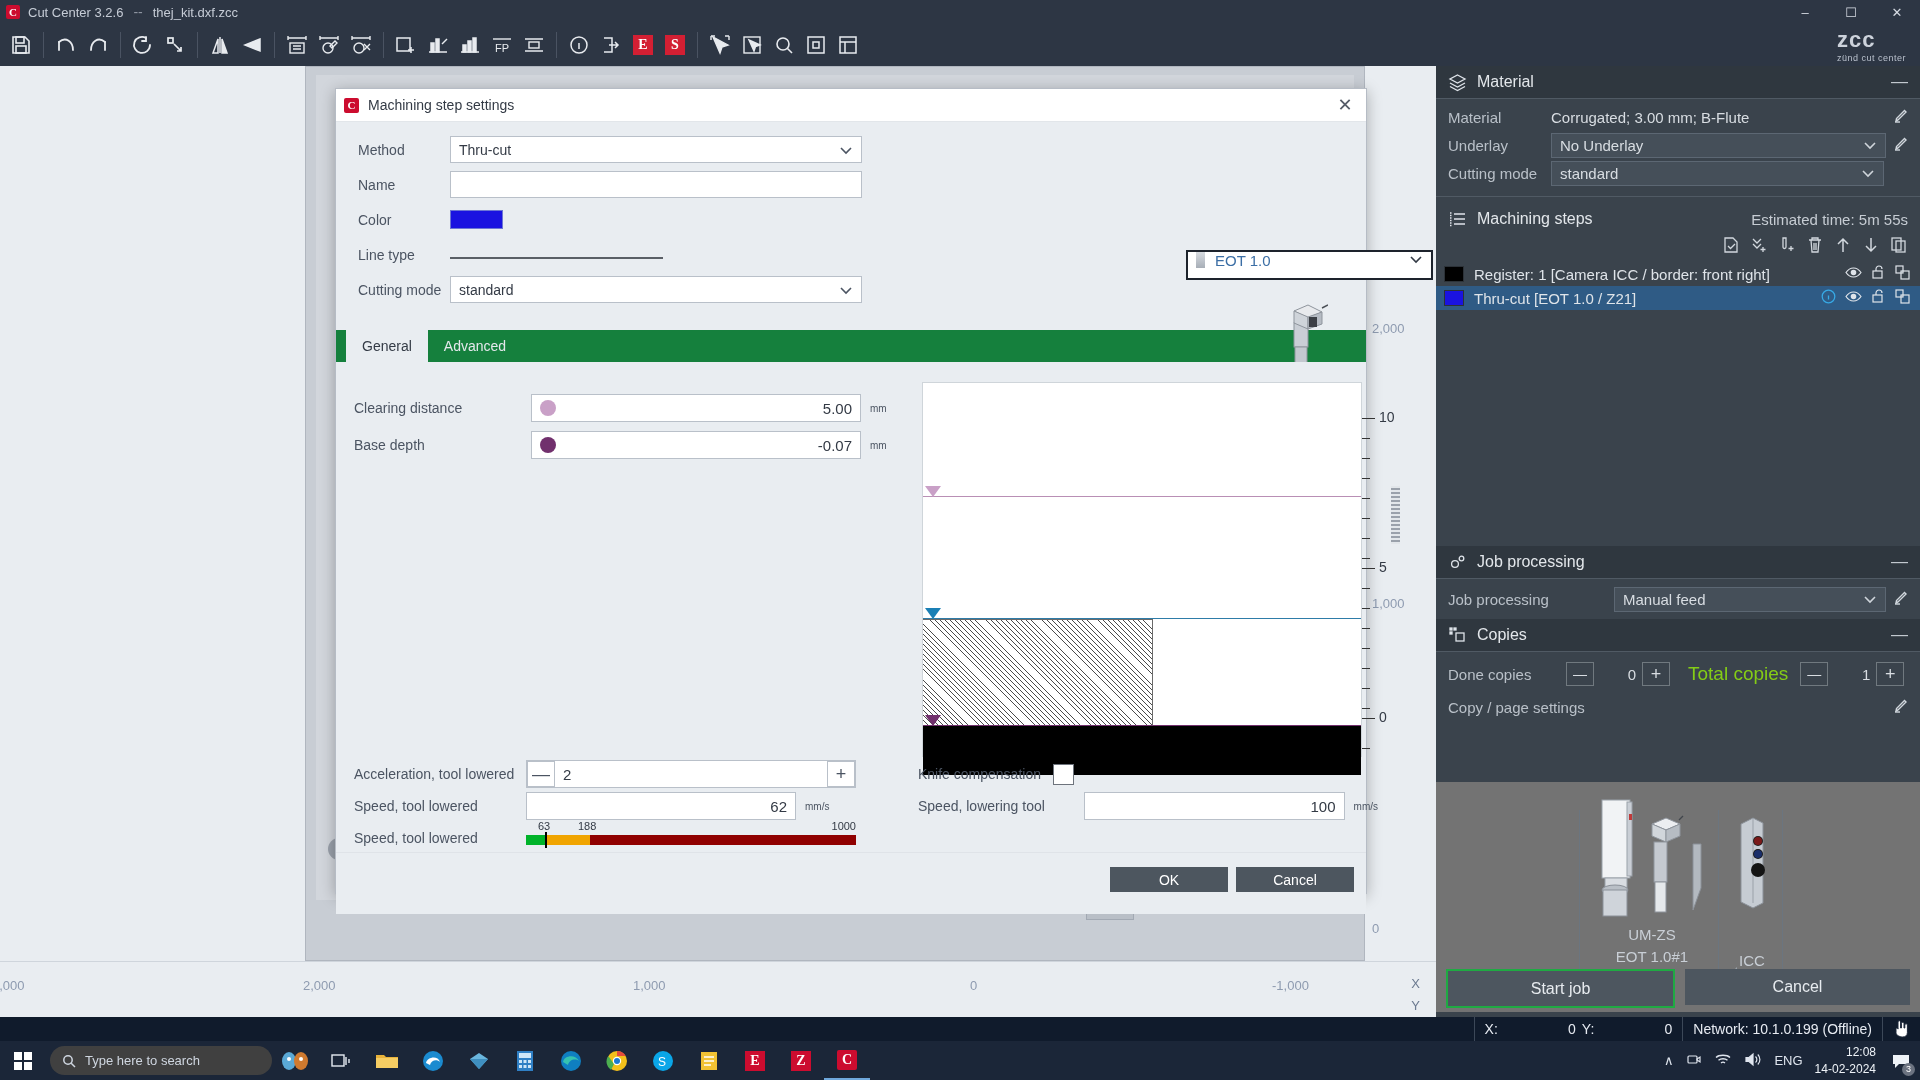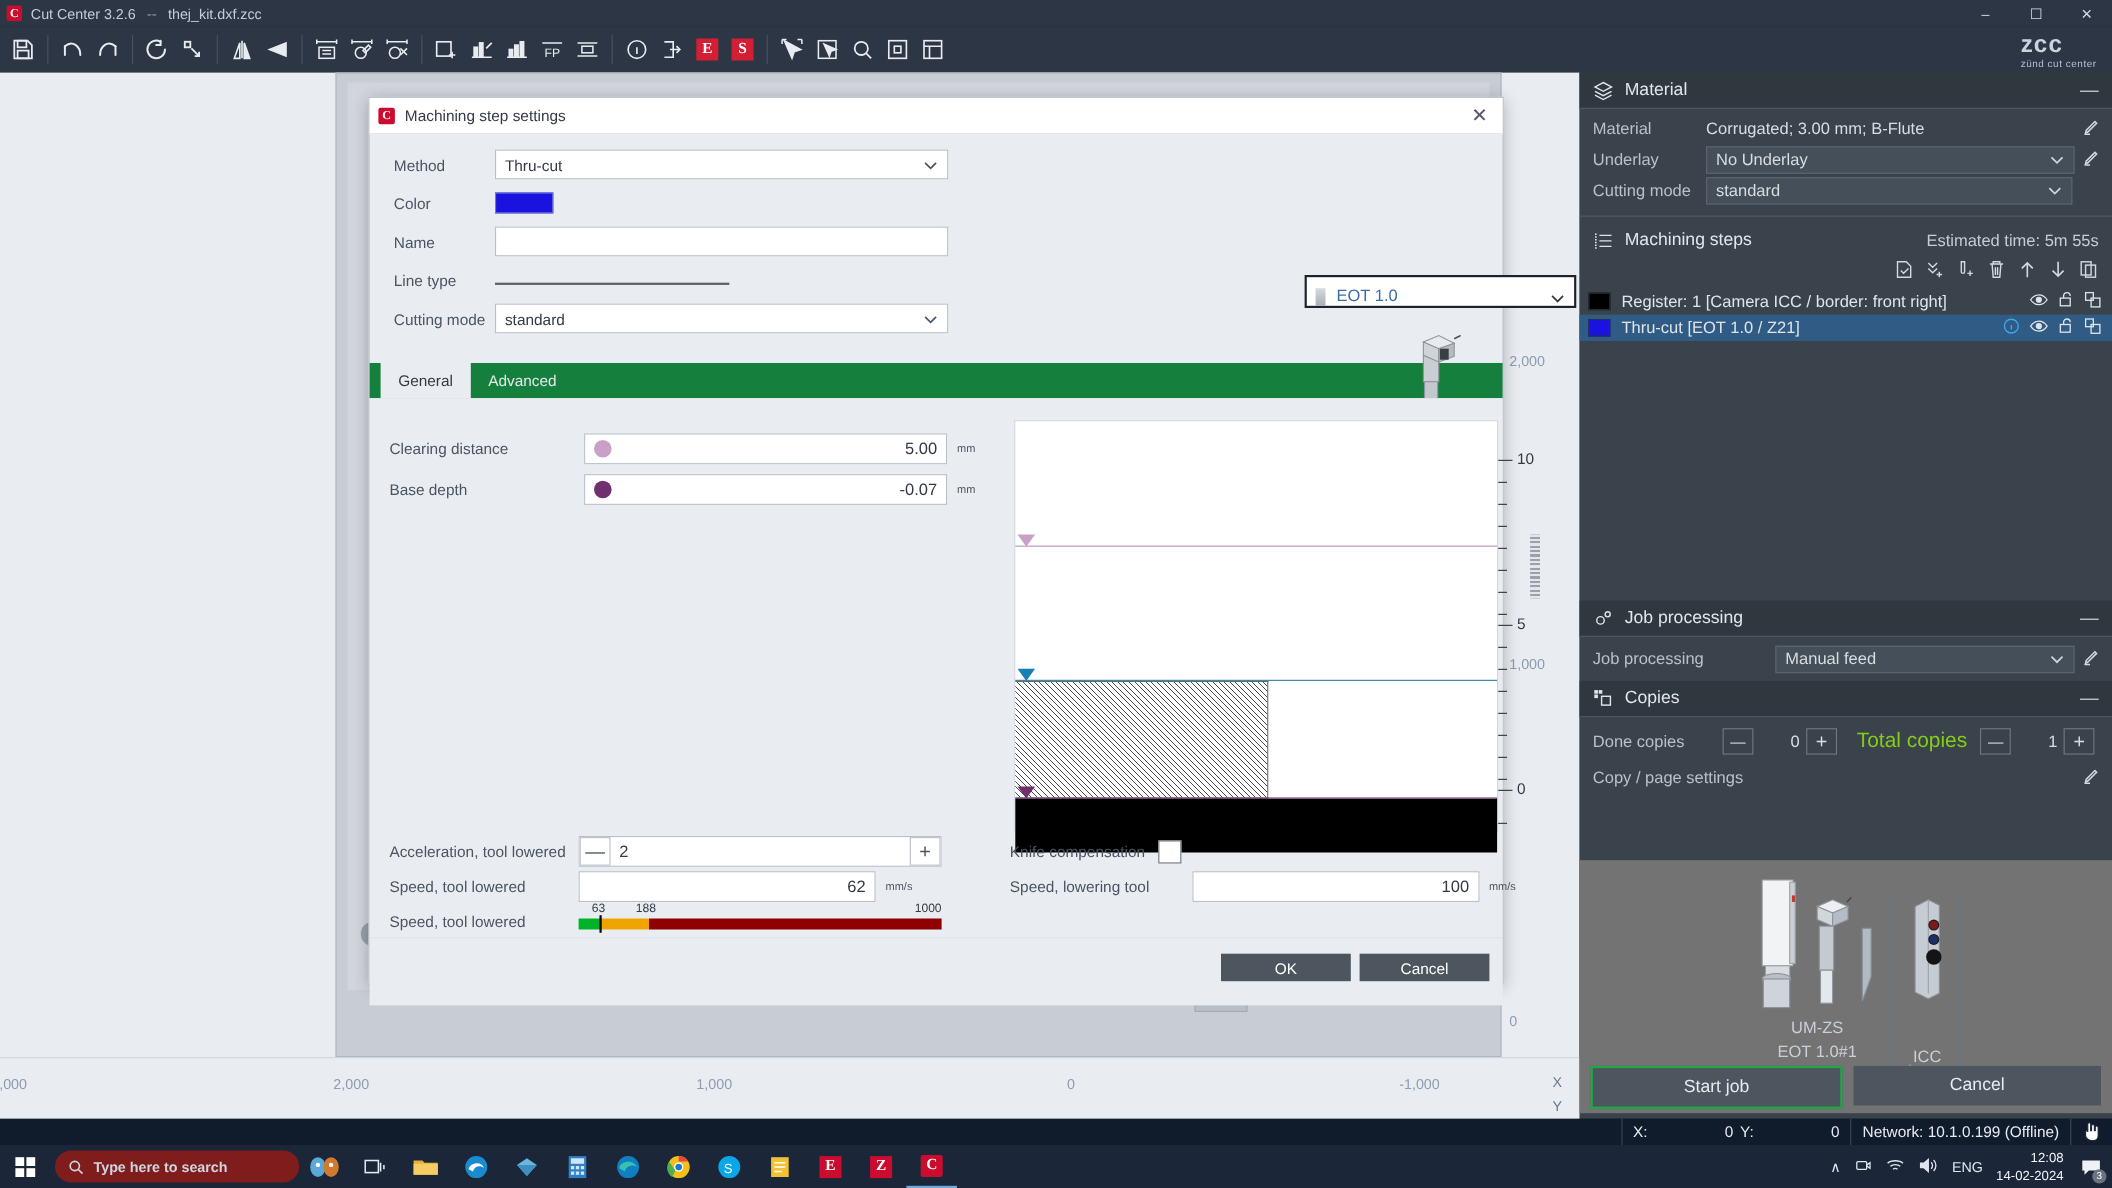--- a/index.html
+++ b/index.html
@@ -120,21 +120,21 @@
   }
   .chev { margin-left:auto; width:14px;height:14px; }
   .ftext {
     width:412px; height:27px; background:#fff; border:1px solid #b9c0c9;
   }
   .colorbox { width:53px; height:19px; background:#1a13e0; border:1px solid #6d77d4;}
   .linetype { width:213px; height:2px; background:#5a5f66; margin-top:6px;}
 
   .tool-sel {
     position:absolute; left:850px; top:128px; width:247px; height:30px; background:#fff;
-    border:2px solid #1d232c; display:flex; align-items:flex-end; padding:0 8px;
+    border:2px solid #1d232c; display:flex; align-items:flex-start; padding:0 8px;
     font-size:15px; color:#3b6ea5;
   }
   .z-sel {
     position:absolute; left:1112px; top:129px; width:228px; height:28px; background:#fff;
     border:1px solid #c3c9d1; display:flex; align-items:center; padding:0 8px;
     font-size:15px; color:#5a6472;
   }
   .tool-mini { width:9px;height:16px;background:linear-gradient(#d7dbe0,#a7aeb7);margin-right:10px;}
   .pct-info {
     position:absolute; left:1175px; top:287px; color:#1e9ad6; font-size:15px;
@@ -260,22 +260,22 @@
 
   
   .taskbar{
     position:absolute; left:0; bottom:0; width:1920px; height:39px;
     background:#1b2638; display:flex; align-items:center;
   }
   .start{width:46px;height:39px;display:flex;align-items:center;justify-content:center;}
   .winlogo{display:grid;grid-template-columns:8px 8px;grid-template-rows:8px 8px;gap:2px;}
   .winlogo i{background:#fff;display:block;}
   .search{
-    width:222px;height:29px;background:#7f1d1d;border-radius:15px;display:flex;align-items:center;
-    padding:0 12px;color:#cfd6e0;font-size:13px;gap:9px;margin-left:4px;font-weight:bold;
+    width:222px;height:29px;background:#404040;border-radius:15px;display:flex;align-items:center;
+    padding:0 12px;color:#cfd6e0;font-size:13px;gap:9px;margin-left:4px;
   }
   .tbicon{width:46px;height:39px;display:flex;align-items:center;justify-content:center;}
   .tbicon.active{border-bottom:2px solid #6fa8dc;}
   .tray{margin-left:auto;display:flex;align-items:center;gap:12px;padding-right:6px;color:#dfe5ee;font-size:13px;}
   .clock{text-align:right;font-size:12px;line-height:1.35;color:#eef2f7;}
   .notif{width:26px;height:26px;display:flex;align-items:center;justify-content:center;position:relative;}
   .badge{position:absolute;right:-1px;bottom:-2px;width:13px;height:13px;border-radius:50%;
     background:#6b7280;color:#fff;font-size:9px;line-height:13px;text-align:center;}
 </style>
 </head>
@@ -494,26 +494,26 @@
       <div class="frow">
         <div class="flabel">Method</div>
         <div class="fsel">
           <span>Thru-cut</span>
           <svg class="chev" viewBox="0 0 14 14" fill="none" stroke="#4b5462" stroke-width="1.6">
               <path d="M2 5l5 5 5-5"></path>
             </svg>
         </div>
       </div>
       <div class="frow">
+        <div class="flabel">Name</div>
+        <input class="ftext" placeholder="" style="">
+      </div>
+      <div class="frow">
         <div class="flabel">Color</div>
         <div class="colorbox"></div>
-      </div>
-      <div class="frow">
-        <div class="flabel">Name</div>
-        <input class="ftext" placeholder="" style="">
       </div>
       <div class="frow">
         <div class="flabel">Line type</div>
         <div class="linetype"></div>
       </div>
       <div class="frow">
         <div class="flabel">Cutting mode</div>
         <div class="fsel">
           <span>standard</span>
           <svg class="chev" viewBox="0 0 14 14" fill="none" stroke="#4b5462" stroke-width="1.6">

